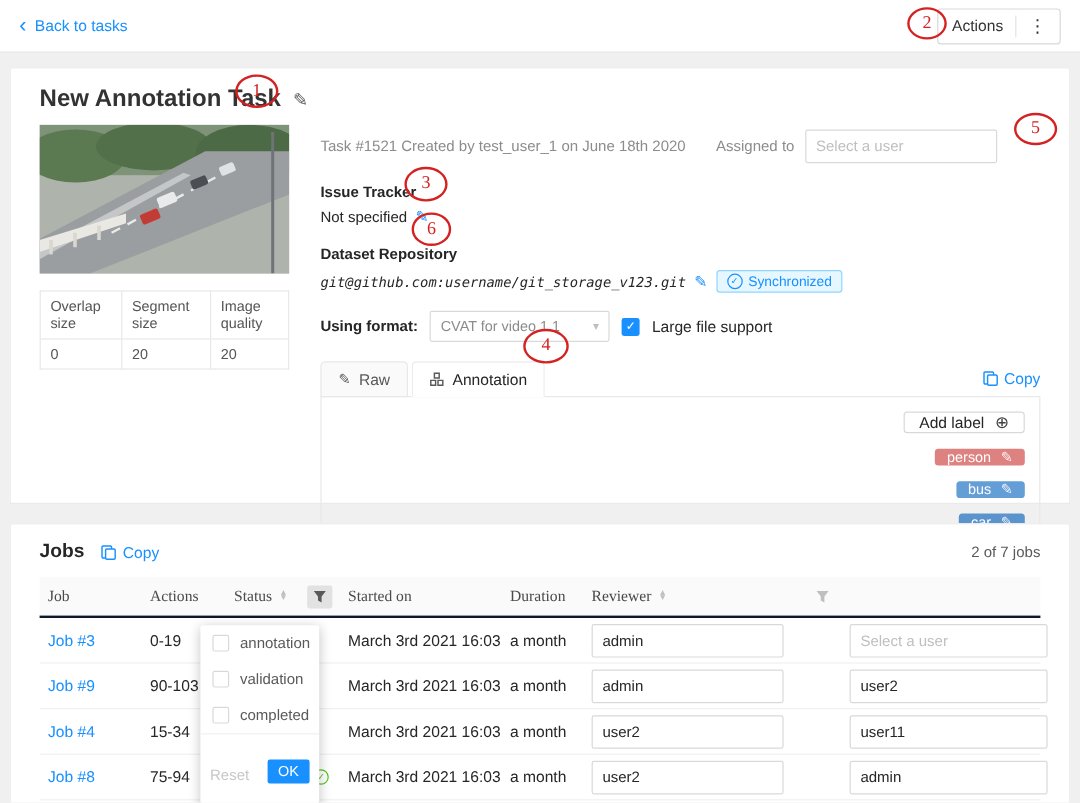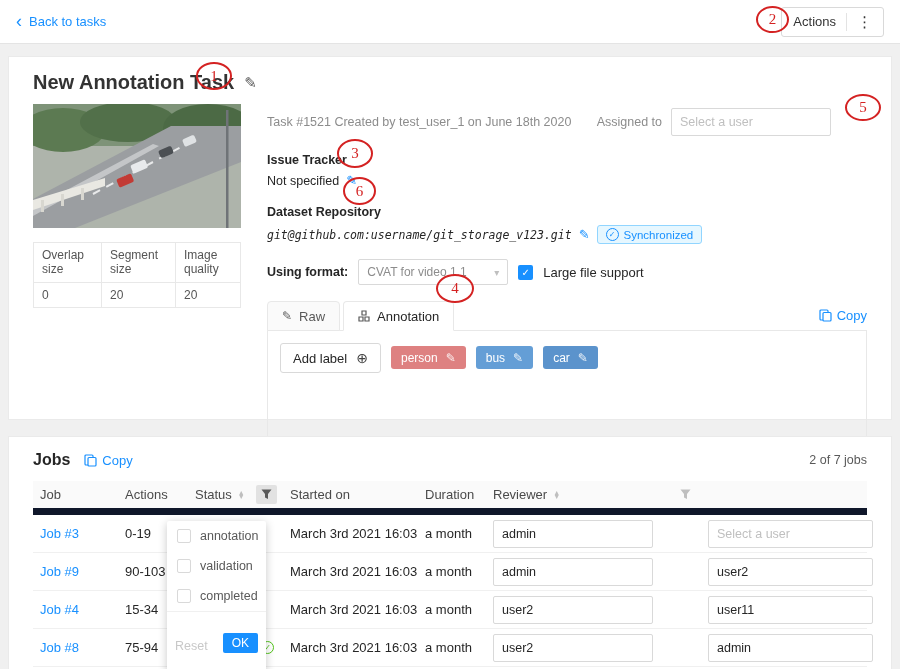--- a/index.html
+++ b/index.html
@@ -49,34 +49,34 @@
   .bold-lab { font-weight:700; font-size:12.5px; }
   .select-box { width:150px; height:26px; border:1px solid #d9d9d9; border-radius:2px; display:flex; align-items:center; justify-content:space-between; padding:0 8px; color:#8c8c8c; font-size:12px; cursor:pointer; background:#fff;text-align:right; }
   .select-box .caret { color:#bfbfbf; font-size:10px; }
   .checkbox-on { width:15px; height:15px; background:#1890ff; border-radius:2px; color:#fff; font-size:10px; display:flex; align-items:center; justify-content:center; cursor:pointer; flex:none; }
   .checkbox-off { width:14px; height:14px; background:#fff; border:1px solid #d9d9d9; border-radius:2px; cursor:pointer; flex:none; }
 
   .tabs-row { margin-top:16px; display:flex; align-items:flex-end; border-bottom:1px solid #e8e8e8; }
   .tab { height:30px; padding:0 14px; display:flex; align-items:center; gap:7px; border:1px solid #e8e8e8; border-radius:4px 4px 0 0; background:#fafafa; color:#595959; font-size:13px; margin-right:3px; margin-bottom:-1px; cursor:pointer; }
   .tab.active { background:#fff; border-bottom-color:#fff; color:#262626; }
   .copy-link { margin-left:auto; color:#1890ff; display:flex; align-items:center; gap:5px; padding-bottom:7px; cursor:pointer; font-size:13px; }
-  .constructor-panel { border:1px solid #e8e8e8; border-top:none; height:112px; padding:12px; display:flex; gap:10px; align-items:flex-start; }
+  .constructor-panel { border:1px solid #e8e8e8; border-top:none; height:112px; padding:12px; display:flex; gap:10px; align-items:flex-end;flex-direction:column; }
   .add-label-btn { height:30px; border:1px solid #d9d9d9; border-radius:3px; padding:0 12px; display:flex; gap:9px; align-items:center; background:#fff; font-size:13px; color:#262626; cursor:pointer; }
   .add-label-btn .plus { font-size:14px; color:#404040; }
   .tag { height:23px; margin-top:3px; padding:0 10px; border-radius:3px; color:#fff; font-size:12px; display:flex; gap:8px; align-items:center; cursor:pointer; }
   .tag .tpen { color:rgba(255,255,255,.9); font-size:12px; }
 
   
   .jobs-head { display:flex; align-items:center; gap:14px; }
   .jobs-head .jtitle { font-size:16px; font-weight:700; color:#262626; }
   .jobs-count { margin-left:auto; color:#595959; font-size:12.5px; }
   .jtable { margin-top:12px; }
   .jrow { display:grid; grid-template-columns:85px 70px 95px 135px 68px 215px 1fr; align-items:center; }
   .jrow > div { padding-left:7px; display:flex; align-items:center; }
-  .jhead { background:#fafafa; height:34px; border-bottom:7px solid #0f172a; color:#4a4a4a; font-weight:500; font-size:13px; }
+  .jhead { background:#fafafa; height:34px; border-bottom:2px solid #0f172a; color:#4a4a4a; font-weight:500; font-size:13px;font-family:Liberation Serif, serif; }
   .jbody { height:38px; border-bottom:1px solid #f0f0f0; font-size:13px; color:#262626; }
   .job-link { color:#1890ff; cursor:pointer; }
   .sorter { display:inline-flex; flex-direction:column; margin-left:6px; line-height:0.55; }
   .sorter span { font-size:7px; color:#bfbfbf; }
   .sorter span.on { color:#1890ff; }
   .funnel { margin-left:auto; margin-right:10px; cursor:pointer; display:flex; }
   .funnel-box { margin-left:auto; margin-right:6px; background:#e2e2e2; padding:4px 5px; border-radius:2px; cursor:pointer; display:flex; }
   .status-done { color:#52c41a; display:flex; align-items:center; gap:6px; }
   .status-done .gcirc { width:13px; height:13px; border:1px solid #52c41a; border-radius:50%; display:flex; align-items:center; justify-content:center; font-size:8px; flex:none; }
   .rev-input { width:165px; }

